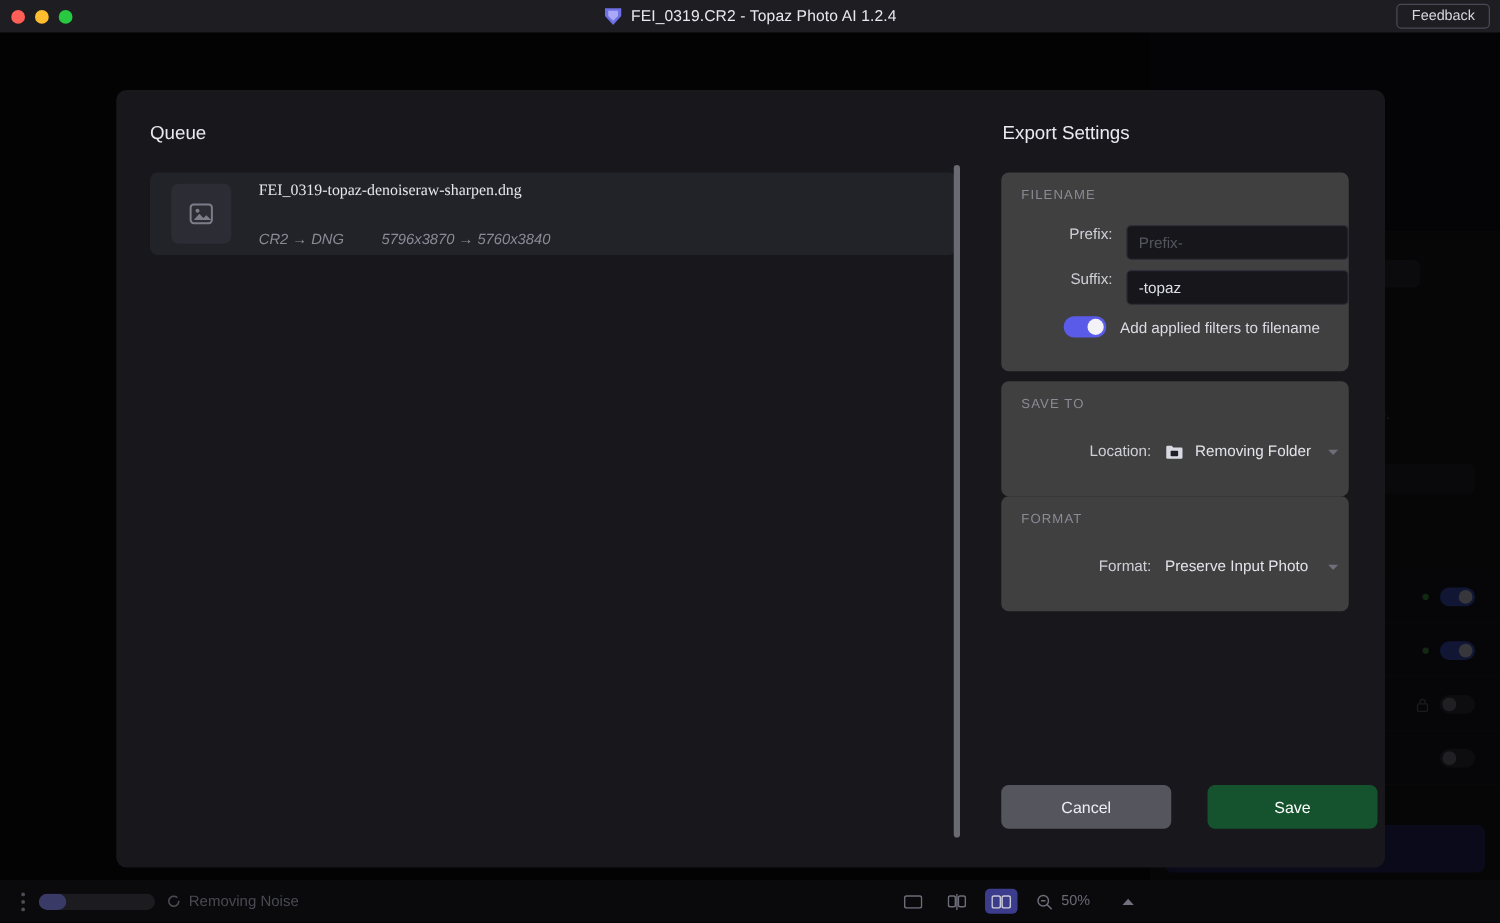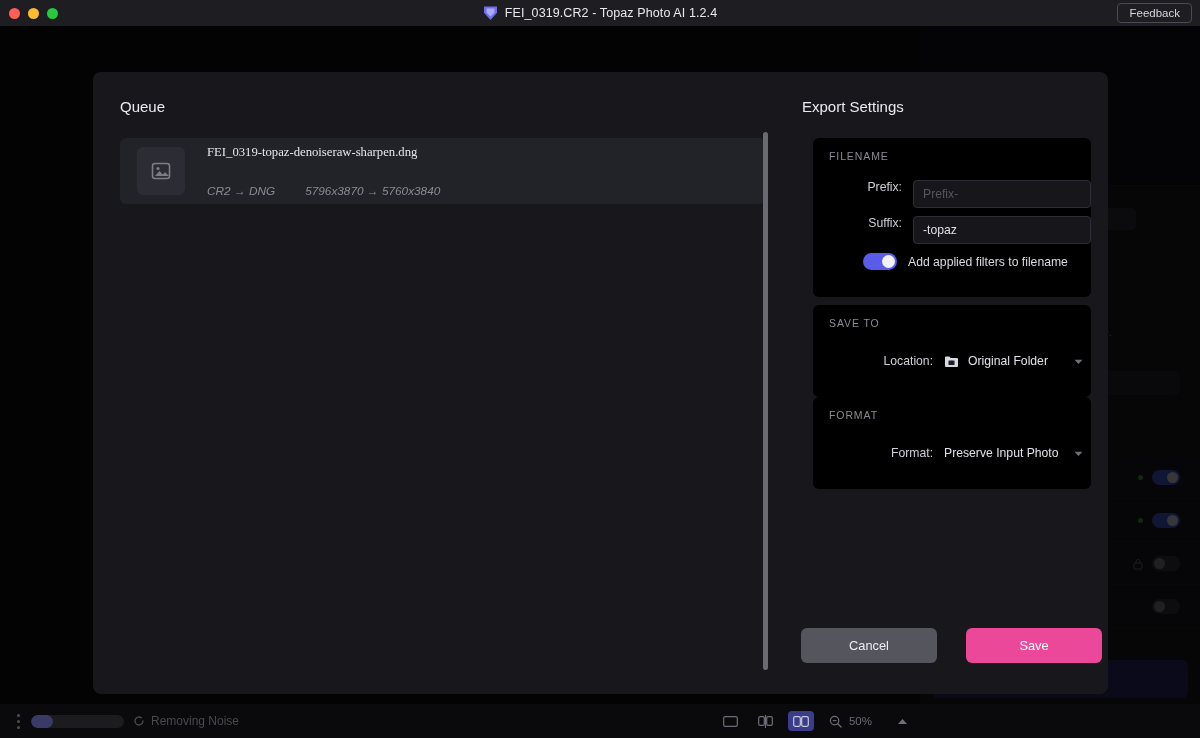--- a/index.html
+++ b/index.html
@@ -159,22 +159,22 @@
   .scrollbar {
     position: absolute; left: 670px; top: 60px;
     width: 5px; height: 538px; border-radius: 3px; background: #6a6a72;
     cursor: pointer;
   }
 
   
   .exp-col { position: absolute; left: 708px; top: 0; width: 307px; height: 622px; }
   .exp-title { position: absolute; left: 1px; top: 26px; color: #eaeaf0; font-size: 15px; }
   .exp-card {
-    position: absolute; left: 12px; width: 278px;
-    background: #000000; border-radius: 6px;
+    position: absolute; left: 0px; width: 278px;
+    background: #404040; border-radius: 6px;
   }
   .card-head {
     position: absolute; left: 16px; top: 12px;
     color: #8b8b96; font-size: 10.5px; letter-spacing: .9px;
   }
   .field-row {
     position: absolute; left: 0; width: 278px; height: 28px;
     display: flex; align-items: flex-start;
   }
   .field-label {
@@ -212,21 +212,21 @@
   .sel-caret { position: absolute; right: 8px; top: 12px; }
 
   .btn-row { position: absolute; left: 0px; top: 556px; display: flex; gap: 29px; }
   .btn {
     width: 136px; height: 35px; border-radius: 6px;
     display: flex; align-items: center; justify-content: center;
     font-size: 12.8px; cursor: pointer; border: none;
     font-family: "Liberation Sans", sans-serif;
   }
   .btn.cancel { background: #55555d; color: #eceef2; }
-  .btn.save { background: #ec4899; color: #ffffff; }
+  .btn.save { background: #14532d; color: #ffffff; }
 </style>
 </head>
 <body>
 
 <div id="app">
 
   <div class="bg-layer">
     <div class="bg-canvas"></div>
     <div class="bg-rightpanel">
       <div class="bg-row dark" style="top:0;height:160px;"></div>
@@ -319,21 +319,21 @@
 
       <div class="exp-card" style="top:233px;height:92px;">
         <div class="card-head">SAVE TO</div>
         <div class="select-row" style="top:42px;">
           <div class="field-label">Location:</div>
           <div class="select-box">
             <svg width="15" height="13" viewBox="0 0 15 13">
               <path d="M1 2.5a1 1 0 0 1 1-1h3.4l1.2 1.4H13a1 1 0 0 1 1 1v7.1a1 1 0 0 1-1 1H2a1 1 0 0 1-1-1z" fill="#d9d9e2"></path>
               <rect x="4.5" y="5.5" width="6" height="4.5" rx=".6" fill="#1f1f26"></rect>
             </svg>
-            <span>Original Folder</span>
+            <span>Removing Folder</span>
             <svg class="sel-caret" width="9" height="6" viewBox="0 0 9 6">
               <path d="M0.5 0.8L4.5 5 8.5 0.8z" fill="#6f6f7c"></path>
             </svg>
           </div>
         </div>
       </div>
 
       <div class="exp-card" style="top:325px;height:92px;">
         <div class="card-head">FORMAT</div>
         <div class="select-row" style="top:42px;">

